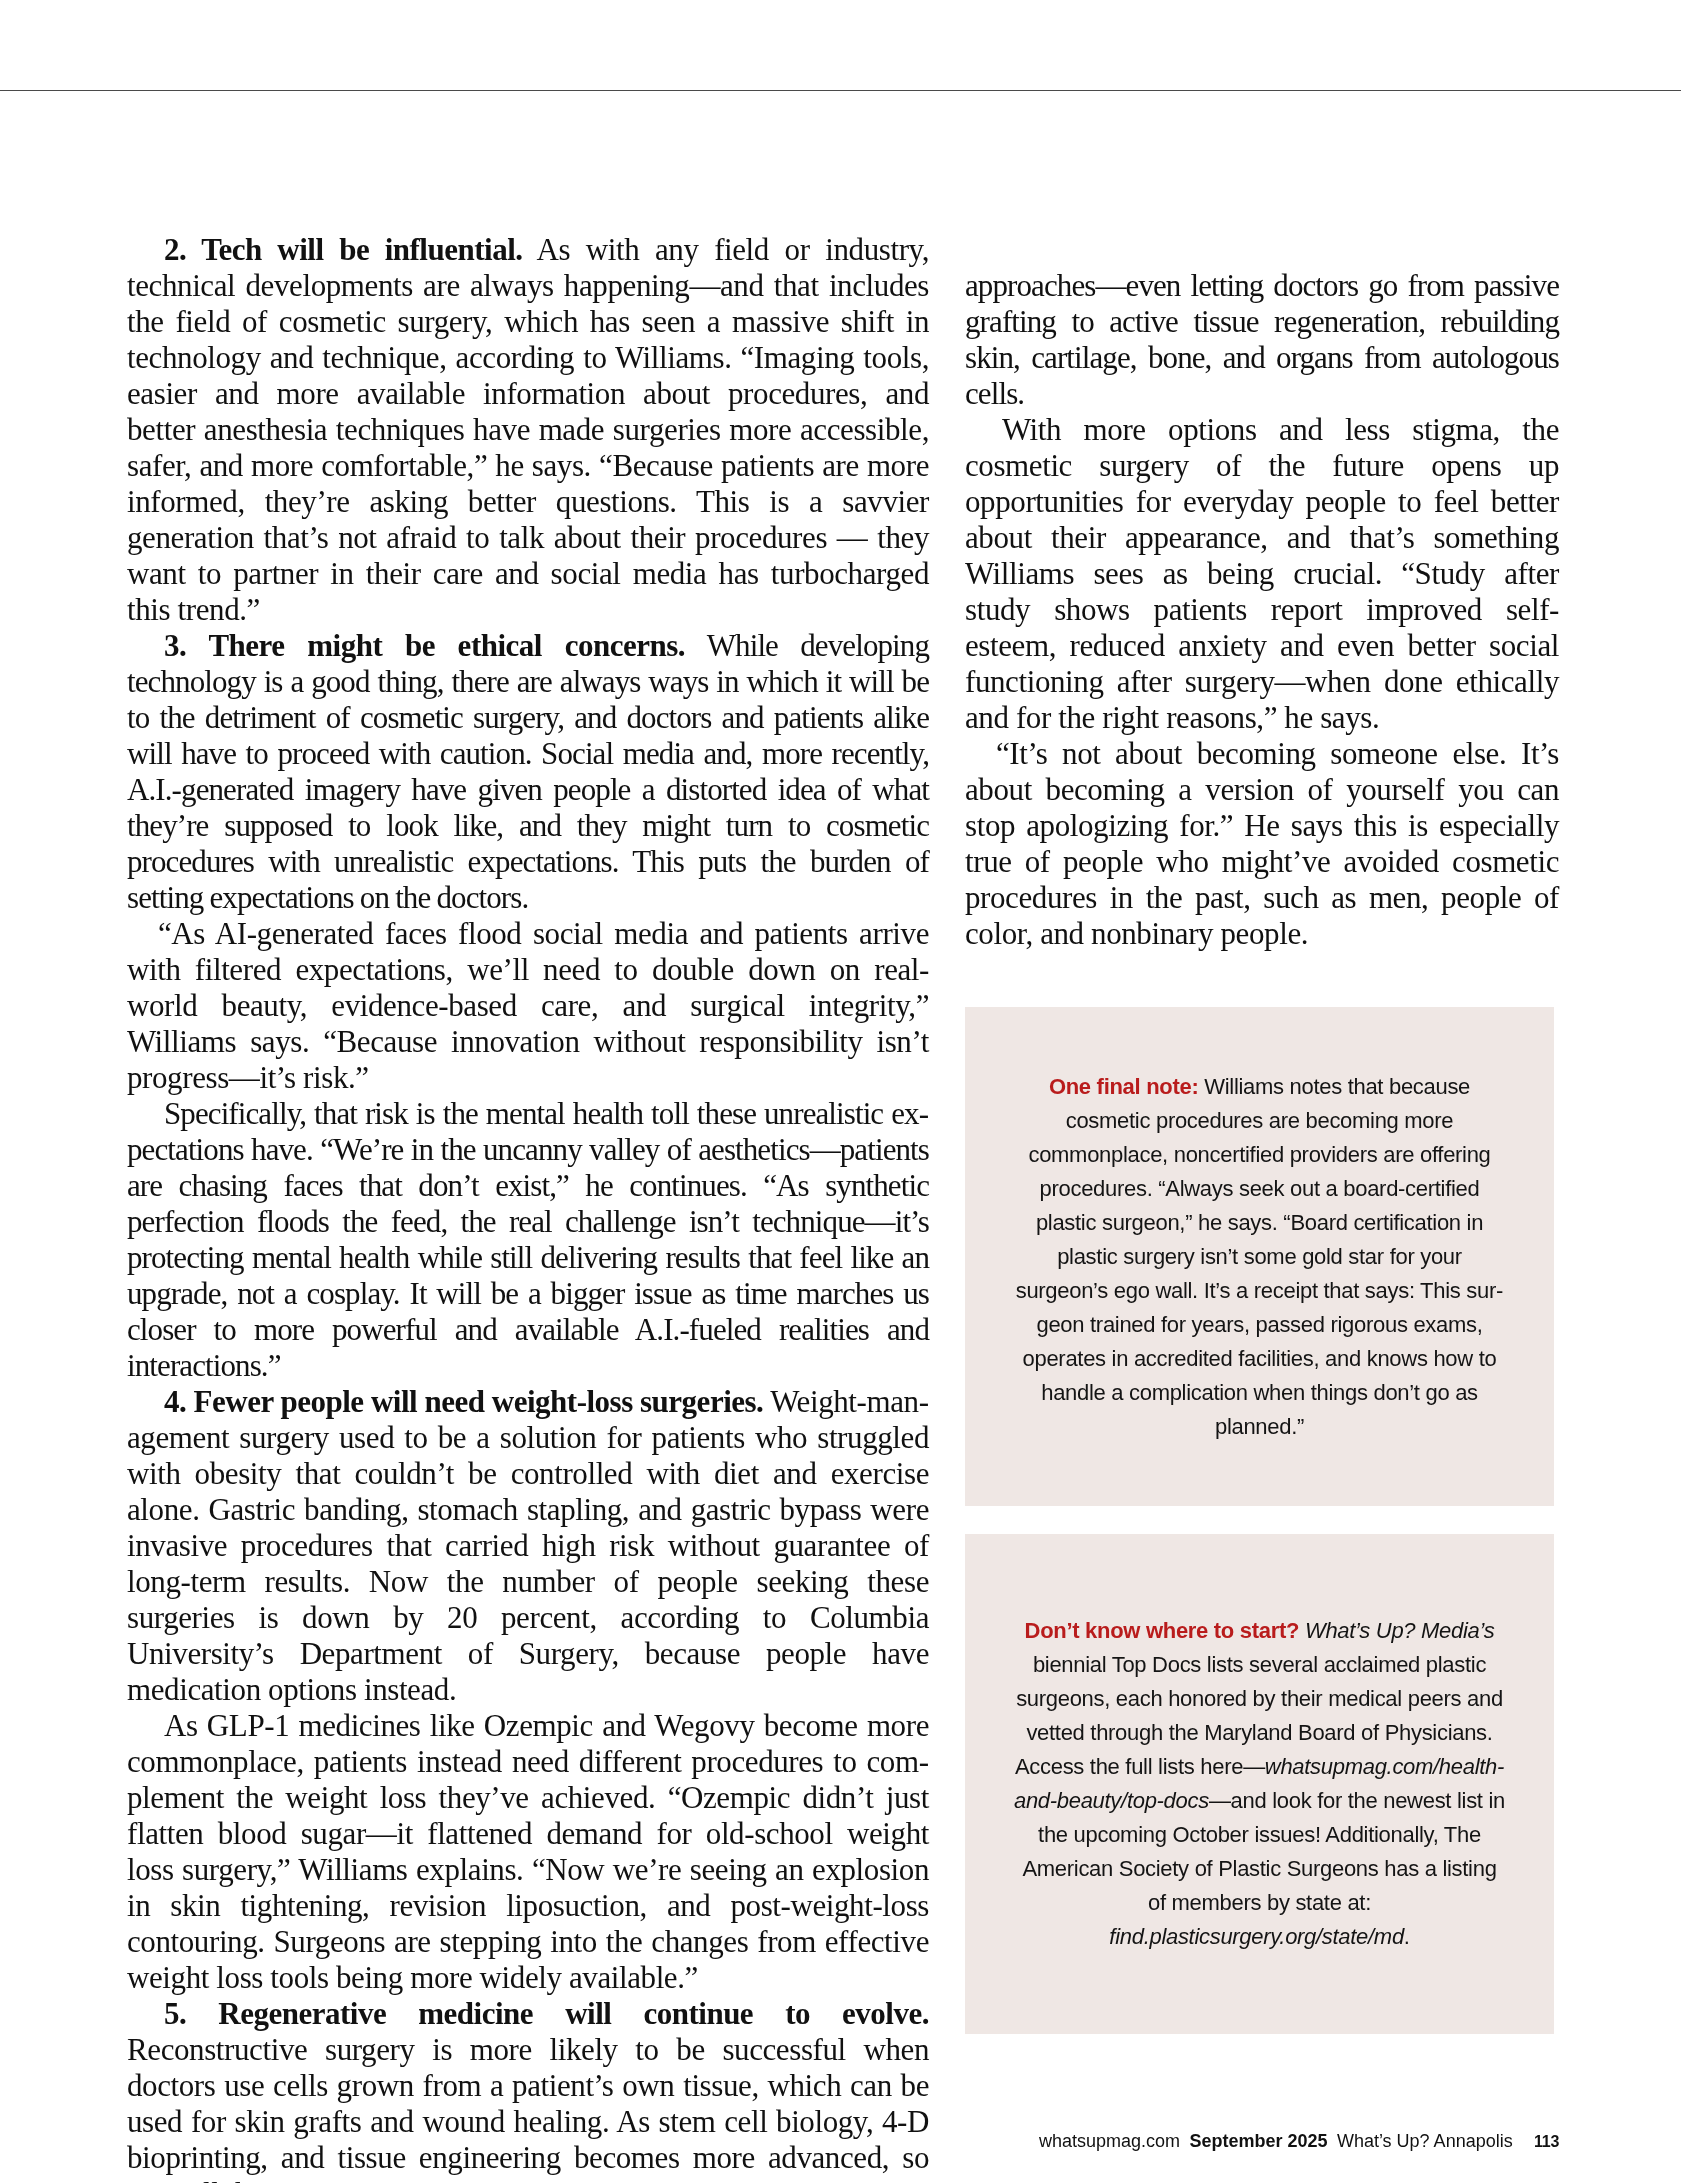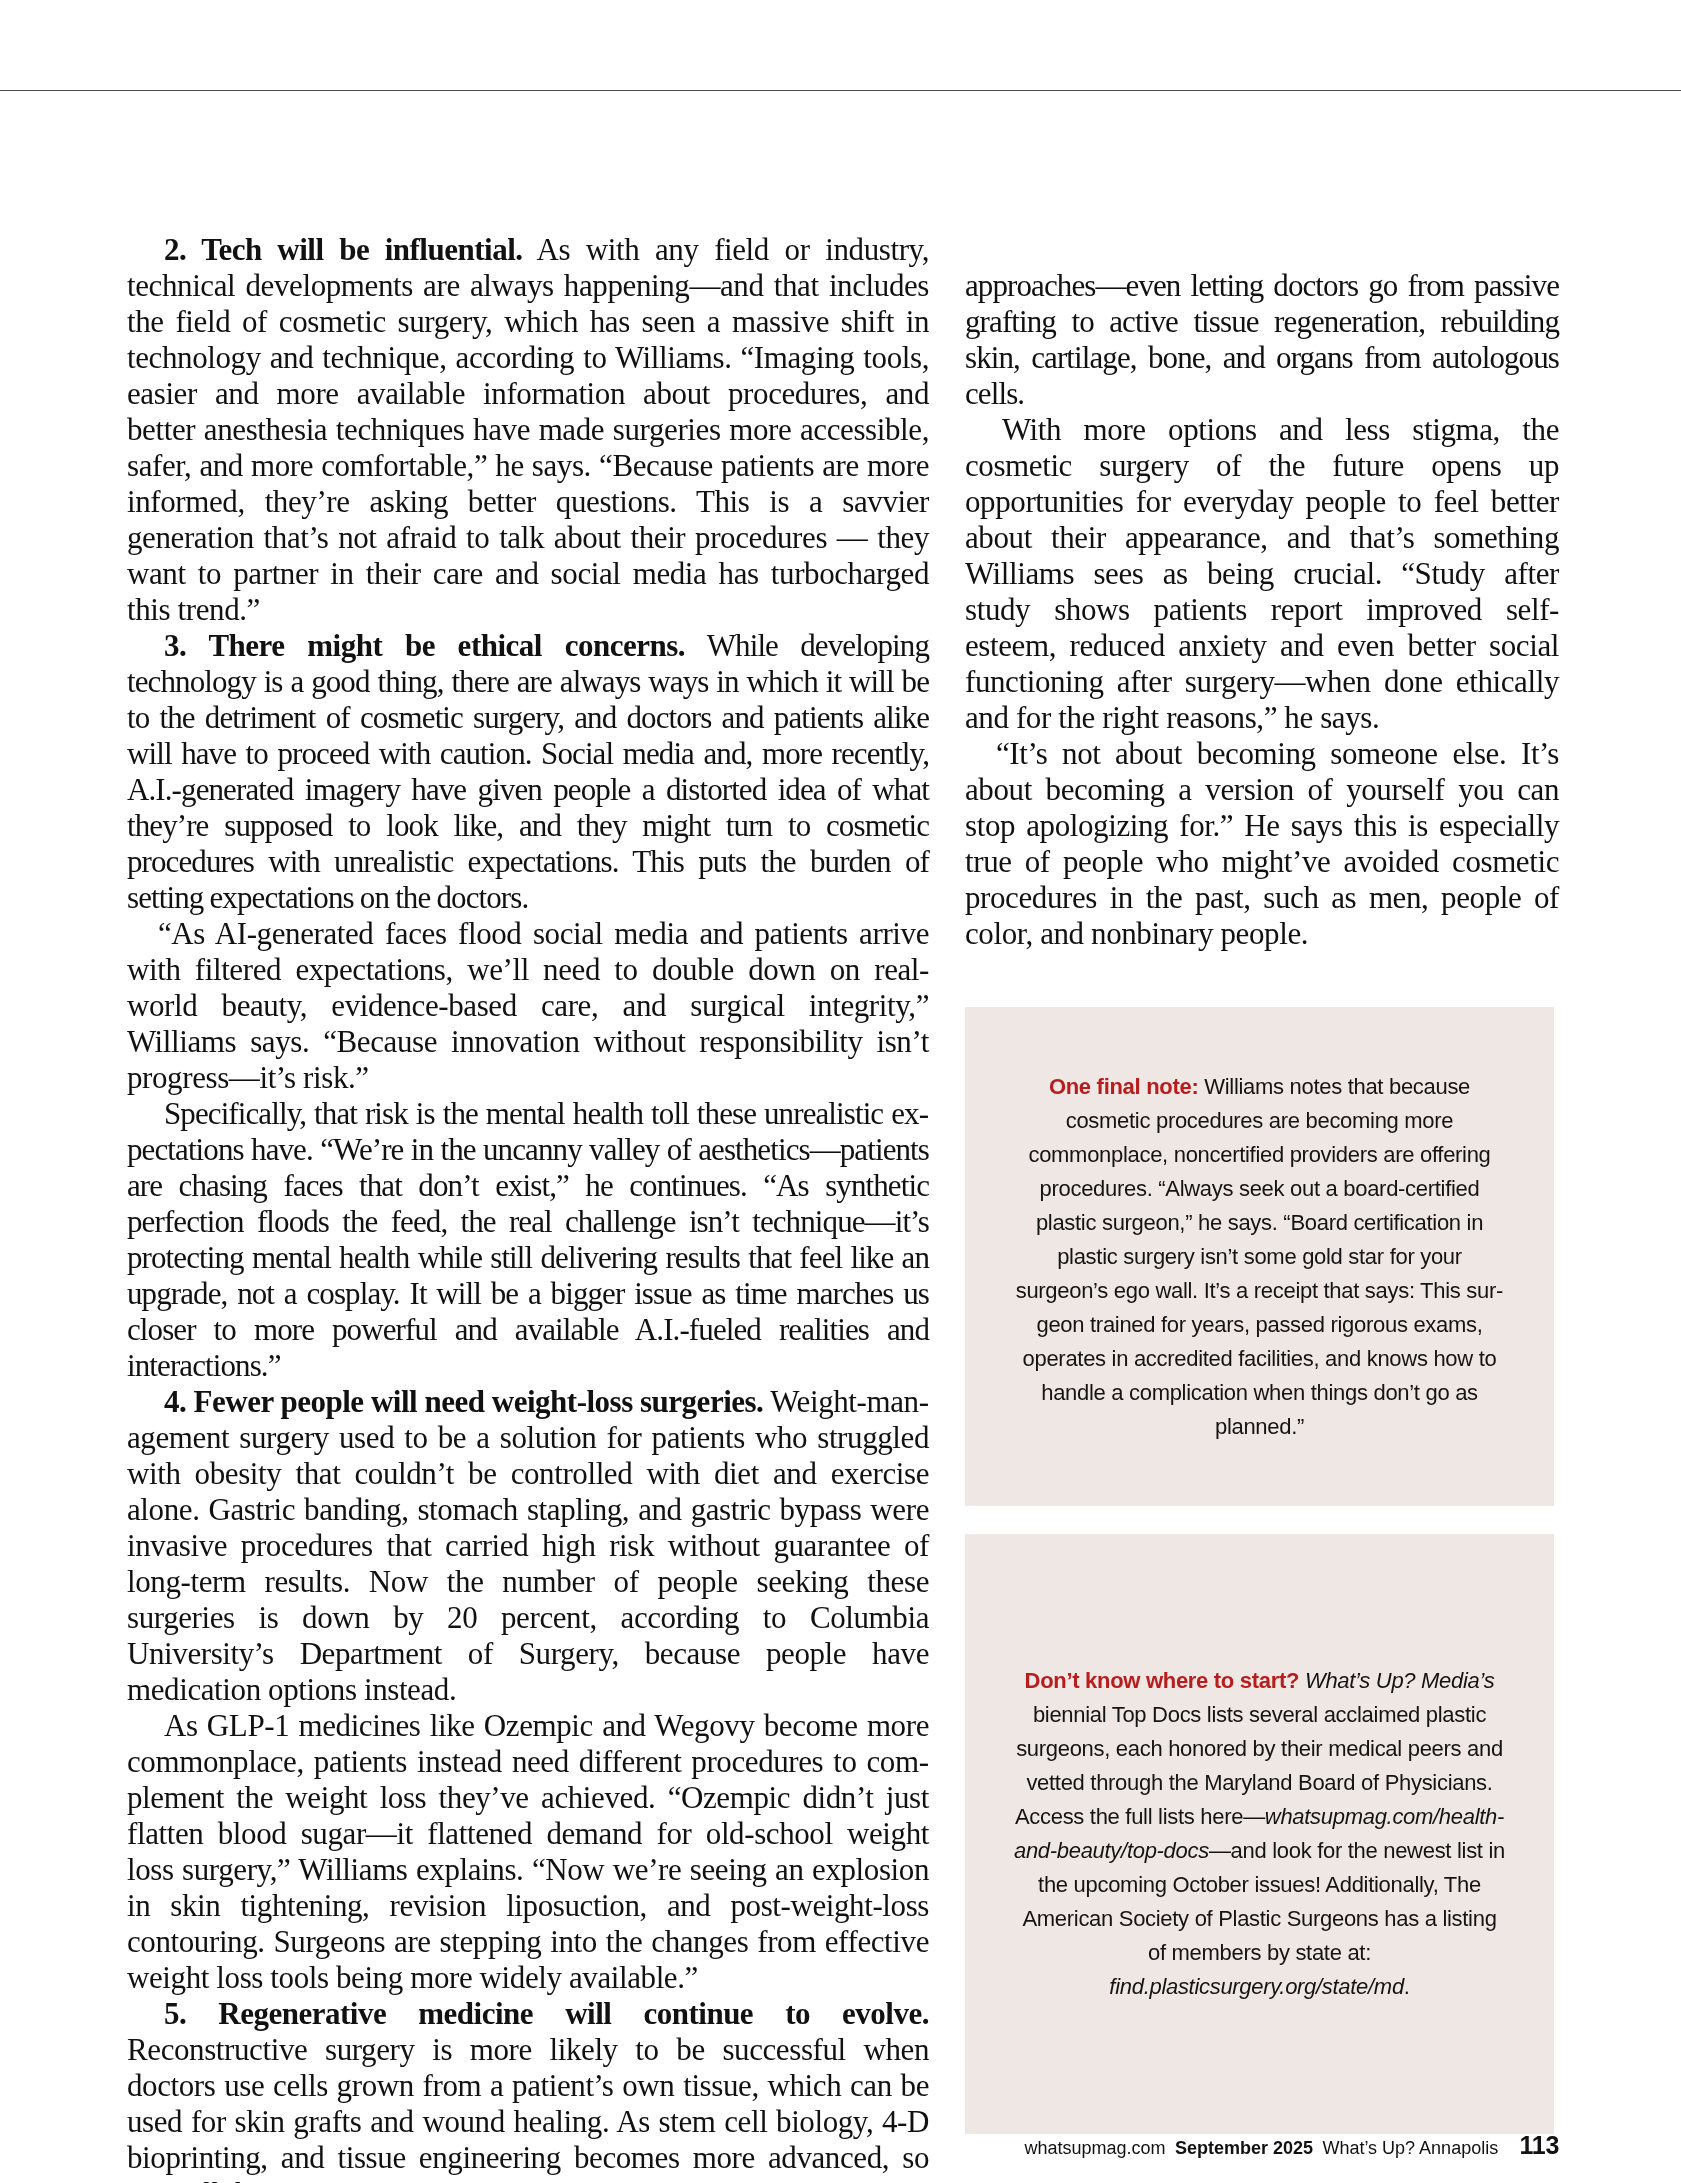--- a/index.html
+++ b/index.html
@@ -12,29 +12,29 @@
   .col p { margin: 0; text-align: justify; text-align-last: left; hyphens: manual; letter-spacing: -0.4px; }
   .col p.indent { text-indent: 37px; }
   .col p.quote-indent { text-indent: 31px; }
   .col b { font-weight: bold; letter-spacing: -0.5px; }
   .tight { letter-spacing: -0.9px !important; word-spacing: -0.7px; }
 
   .sidebar { position: absolute; left: 965px; width: 589px; background: #efe7e4; box-sizing: border-box;
              font-family: "Liberation Sans", "DejaVu Sans", sans-serif; font-size: 22px; line-height: 34px;
              color: #141414; text-align: center; display: flex; align-items: center; justify-content: center; padding: 0 47px; }
   .sidebar-1 { top: 1007px; height: 499px; }
-  .sidebar-2 { top: 1534px; height: 600px; }
+  .sidebar-2 { top: 1534px; height: 500px; }
   .sidebar p { margin: 0; letter-spacing: -0.3px; }
   .lead { color: #b91c1c; font-weight: bold; }
   .ital { font-style: italic; }
 
   .footer { position: absolute; right: 122px; top: 2131px; font-family: "Liberation Sans", "DejaVu Sans", sans-serif;
             font-size: 18px; color: #111; white-space: nowrap; display: flex; align-items: baseline; gap: 9.4px; }
   .footer .month { font-weight: bold; }
-  .footer .page-num { font-weight: bold; font-size: 25px; margin-left: 12px; letter-spacing: -0.3px; }
+  .footer .page-num { font-weight: bold; font-size: 16px; margin-left: 12px; letter-spacing: -0.3px; }
 </style>
 </head>
 <body>
 
 <div class="top-rule"></div>
 
 <div class="col col-left">
   <p class="indent"><b>2. Tech will be influential.</b><span> As with any field or industry, technical developments are always happening—and that includes the field of cosmetic surgery, which has seen a massive shift in technology and technique, according to Williams. “Imaging tools, easier and more available information about procedures, and better anes­thesia techniques have made surgeries more accessible, safer, and more comfortable,” he says. “Because patients are more informed, they’re asking better questions. This is a savvier generation that’s not afraid to talk about their procedures — they want to partner in their care and social media has turbocharged this trend.”</span></p>
   <p class="indent tight"><b>3. There might be ethical concerns.</b><span> While developing technology is a good thing, there are always ways in which it will be to the detri­ment of cosmetic surgery, and doctors and patients alike will have to proceed with caution. Social media and, more recently, A.I.-generated imagery have given people a distorted idea of what they’re supposed to look like, and they might turn to cosmetic procedures with unrealistic expectations. This puts the burden of setting expectations on the doctors.</span></p>
   <p class="quote-indent"><span>“As AI-generated faces flood social media and patients arrive with filtered expectations, we’ll need to double down on real-world beauty, evidence-based care, and surgical integrity,” Williams says. “Because innovation without responsibility isn’t progress—it’s risk.”</span></p>

